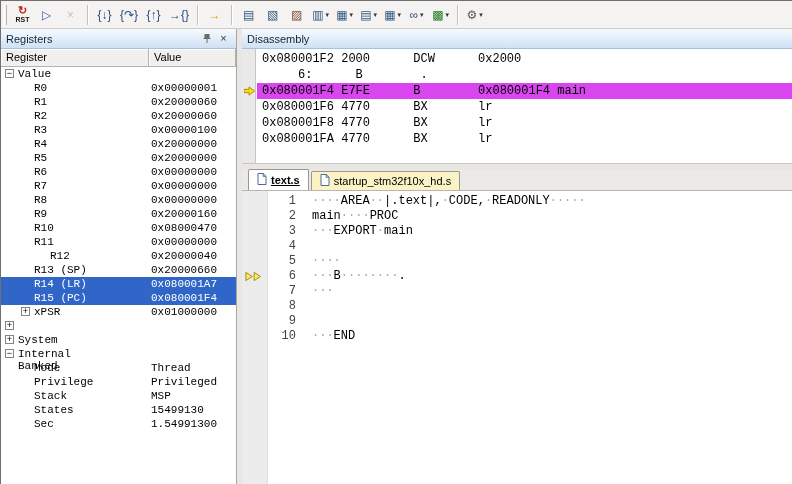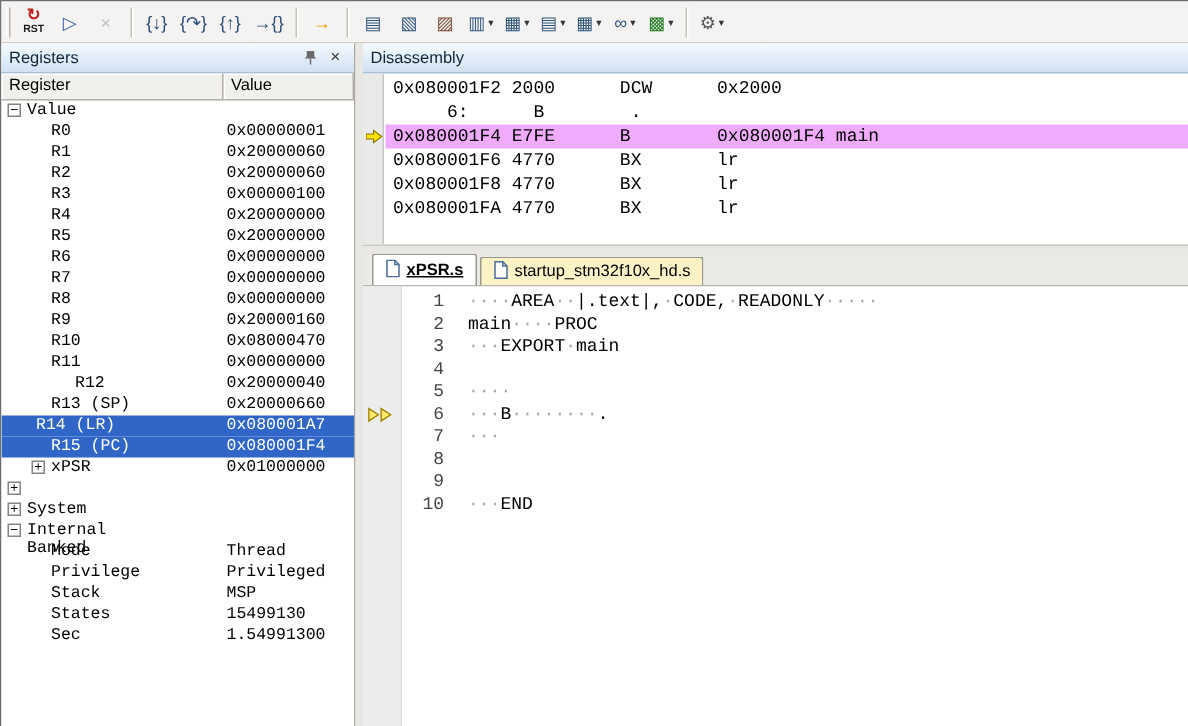--- a/index.html
+++ b/index.html
@@ -54,21 +54,21 @@
   .reg-label{display:inline-block;}
   .reg-value{position:absolute;left:150px;top:0;}
 
   
   .disasm{height:134px;flex:0 0 134px;display:flex;flex-direction:column;background:#fff;}
   .disasm-body{flex:1;position:relative;overflow:hidden;padding-top:2px;
     font-family:"Liberation Mono",monospace;font-size:12px;}
   .disasm-margin{position:absolute;left:0;top:0;bottom:0;width:14px;background:#e9e9e9;
     border-right:1px solid #c6c6c6;}
   .disasm-line{height:16px;line-height:16px;white-space:pre;margin-left:15px;padding-left:5px;color:#000;}
-  .disasm-line.cur{background:#f0abfc;}
+  .disasm-line.cur{background:#d946ef;}
   .disasm-arrow{position:absolute;left:2px;width:11px;height:10px;}
 
   
   .hsplit{height:7px;flex:0 0 7px;background:#e9e7e3;border-top:1px solid #c9c6c1;}
   .editor{flex:1;display:flex;flex-direction:column;min-height:0;}
   .tabbar{height:21px;flex:0 0 21px;background:#eceae6;display:flex;align-items:flex-end;
     padding-left:6px;gap:2px;border-bottom:1px solid #b9b6b1;}
   .tab{height:19px;display:flex;align-items:center;gap:4px;padding:0 8px;
     border:1px solid #9a978f;border-bottom:none;border-radius:2px 2px 0 0;
     background:#d9d6d0;font-size:11px;color:#000;}
@@ -190,21 +190,21 @@
           <div class="reg-row"><span class="reg-label" style="padding-left: 33px;">R4</span><span class="reg-value">0x20000000</span></div>
           <div class="reg-row"><span class="reg-label" style="padding-left: 33px;">R5</span><span class="reg-value">0x20000000</span></div>
           <div class="reg-row"><span class="reg-label" style="padding-left: 33px;">R6</span><span class="reg-value">0x00000000</span></div>
           <div class="reg-row"><span class="reg-label" style="padding-left: 33px;">R7</span><span class="reg-value">0x00000000</span></div>
           <div class="reg-row"><span class="reg-label" style="padding-left: 33px;">R8</span><span class="reg-value">0x00000000</span></div>
           <div class="reg-row"><span class="reg-label" style="padding-left: 33px;">R9</span><span class="reg-value">0x20000160</span></div>
           <div class="reg-row"><span class="reg-label" style="padding-left: 33px;">R10</span><span class="reg-value">0x08000470</span></div>
           <div class="reg-row"><span class="reg-label" style="padding-left: 33px;">R11</span><span class="reg-value">0x00000000</span></div>
           <div class="reg-row"><span class="reg-label" style="padding-left: 33px; margin-left: 16px;">R12</span><span class="reg-value">0x20000040</span></div>
           <div class="reg-row"><span class="reg-label" style="padding-left: 33px;">R13 (SP)</span><span class="reg-value">0x20000660</span></div>
-          <div class="reg-row sel"><span class="reg-label" style="padding-left: 23px;">R14 (LR)</span><span class="reg-value">0x080001A7</span></div>
+          <div class="reg-row sel"><span class="reg-label" style="padding-left: 33px;">R14 (LR)</span><span class="reg-value">0x080001A7</span></div>
           <div class="reg-row sel"><span class="reg-label" style="padding-left: 33px;">R15 (PC)</span><span class="reg-value">0x080001F4</span></div>
           <div class="reg-row"><span class="expander" style="left: 20px;">+</span><span class="reg-label" style="padding-left: 33px;">xPSR</span><span class="reg-value">0x01000000</span></div>
           <div class="reg-row"><span class="expander" style="left: 4px;">+</span><span class="reg-label" style="padding-left: 17px; margin-top: 40px;">Banked</span><span class="reg-value"></span></div>
           <div class="reg-row"><span class="expander" style="left: 4px;">+</span><span class="reg-label" style="padding-left: 17px;">System</span><span class="reg-value"></span></div>
           <div class="reg-row"><span class="expander" style="left: 4px;">−</span><span class="reg-label" style="padding-left: 17px;">Internal</span><span class="reg-value"></span></div>
           <div class="reg-row"><span class="reg-label" style="padding-left: 33px;">Mode</span><span class="reg-value">Thread</span></div>
           <div class="reg-row"><span class="reg-label" style="padding-left: 33px;">Privilege</span><span class="reg-value">Privileged</span></div>
           <div class="reg-row"><span class="reg-label" style="padding-left: 33px;">Stack</span><span class="reg-value">MSP</span></div>
           <div class="reg-row"><span class="reg-label" style="padding-left: 33px;">States</span><span class="reg-value">15499130</span></div>
           <div class="reg-row"><span class="reg-label" style="padding-left: 33px;">Sec</span><span class="reg-value">1.54991300</span></div>
@@ -235,21 +235,21 @@
 
       <div class="hsplit"></div>
 
       <div class="editor">
         <div class="tabbar" id="tabbar">
             <div class="tab active">
               <span><svg width="10" height="12" viewBox="0 0 10 12">
                   <path d="M1 .5h5.2L9 3.3V11.5H1z" fill="#fff" stroke="#4a6c9b"></path>
                   <path d="M6.2 .5v2.8H9" fill="none" stroke="#4a6c9b"></path>
                 </svg></span>
-              <span class="tab-label">xPSR.s</span>
+              <span class="tab-label">text.s</span>
             </div>
             <div class="tab tinted">
               <span><svg width="10" height="12" viewBox="0 0 10 12">
                   <path d="M1 .5h5.2L9 3.3V11.5H1z" fill="#fff" stroke="#4a6c9b"></path>
                   <path d="M6.2 .5v2.8H9" fill="none" stroke="#4a6c9b"></path>
                 </svg></span>
               <span class="tab-label">startup_stm32f10x_hd.s</span>
             </div>
           </div>
         <div class="editor-body" id="editor-body">

